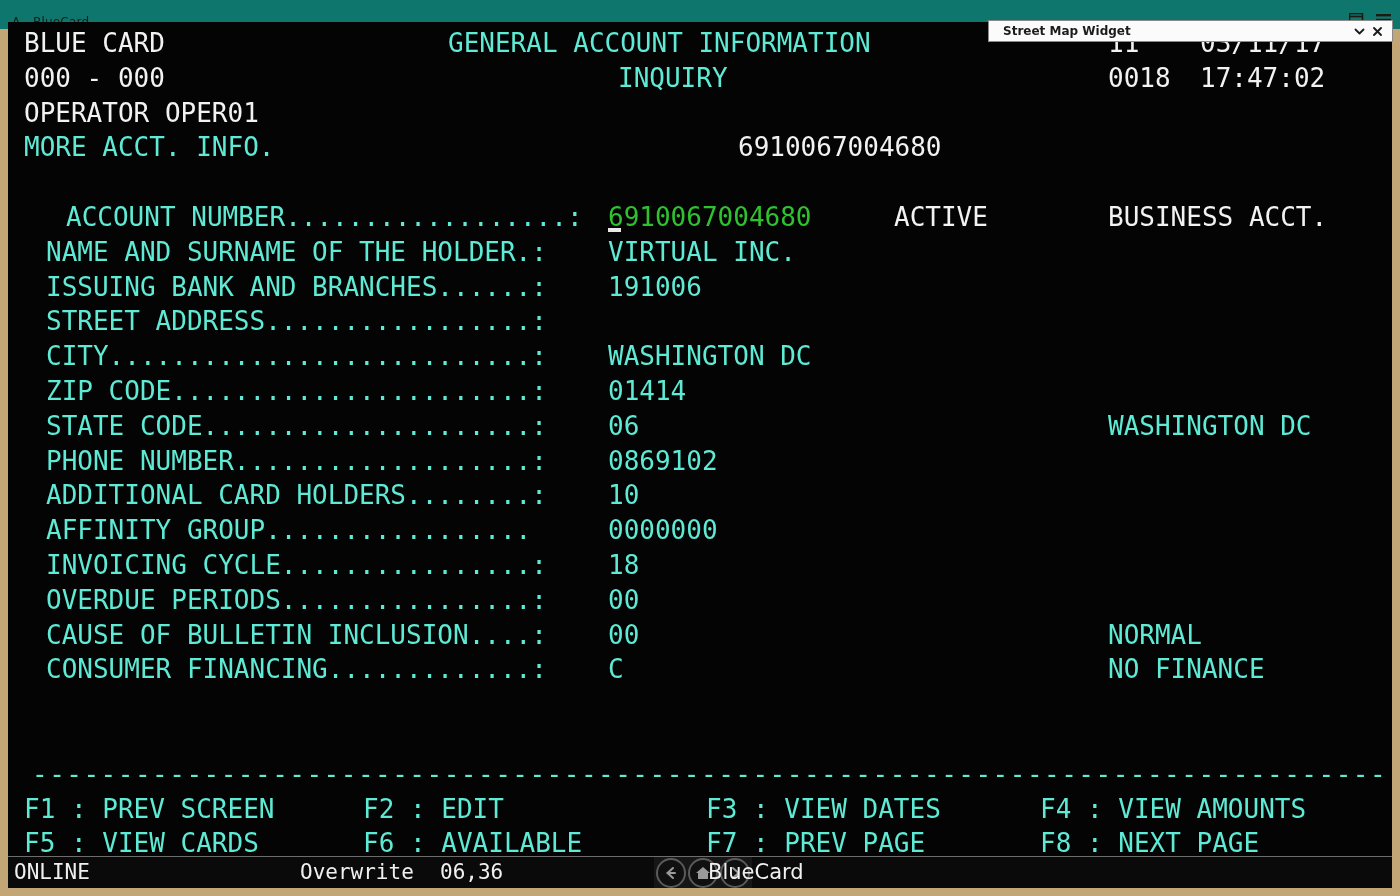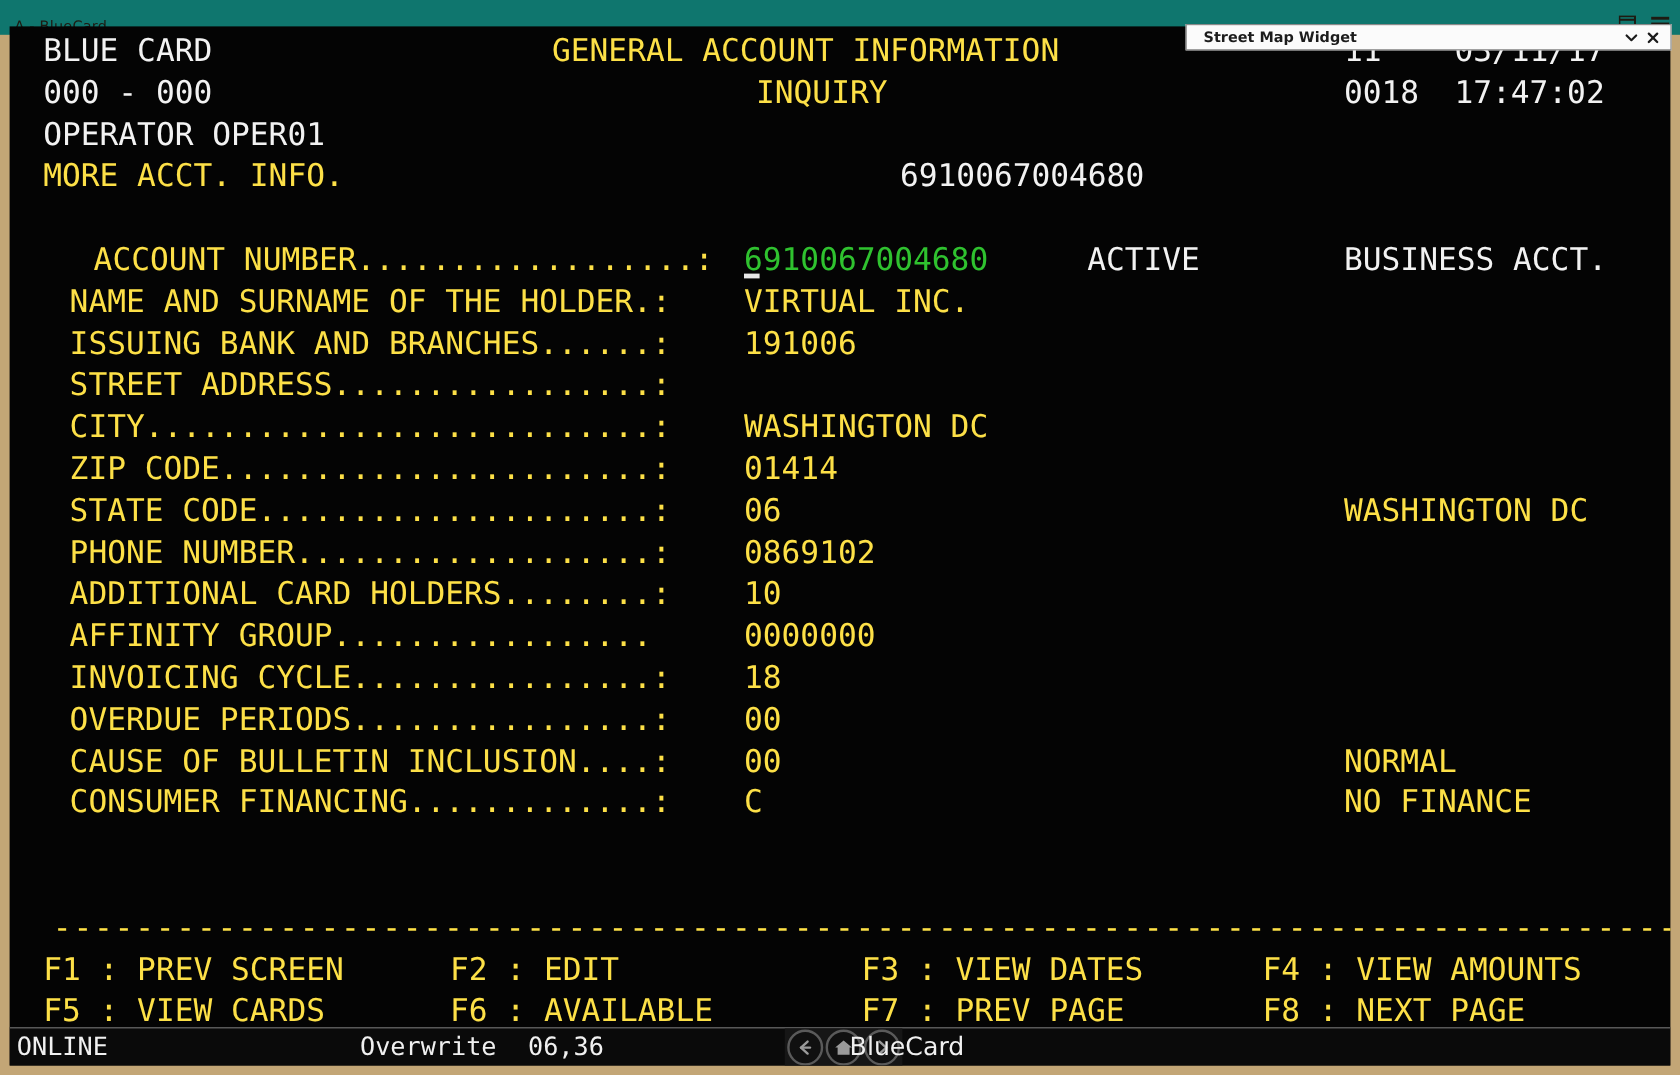--- a/index.html
+++ b/index.html
@@ -51,35 +51,35 @@
     width: 1384px; height: 866px;
     background: #040404;
     overflow: hidden;
   }
 
   .screen {
     position: absolute;
     left: 0; top: 0;
     width: 1384px;
     height: 832px;
-    padding: 4px 0 0 12px;
+    padding: 4px 0 0 0;
   }
 
   .row {
     position: relative;
     height: 34.8px;
     line-height: 34.8px;
     white-space: pre;
     font-size: 26px;
     letter-spacing: 0px;
     color: #7b85f5;
   }
   .cell { position: absolute; top: 0; white-space: pre; }
   .white { color: #f2f2f2; }
-  .blue  { color: #fde047; }
+  .blue  { color: #5eead4; }
   .green { color: #2fc22f; }
 
   .cursor-wrap { position: relative; display: inline-block; }
   .cursor-bar {
     position: absolute;
     left: 0; bottom: 3px;
     width: 13px; height: 4px;
     background: #e8e8e8;
   }
 

